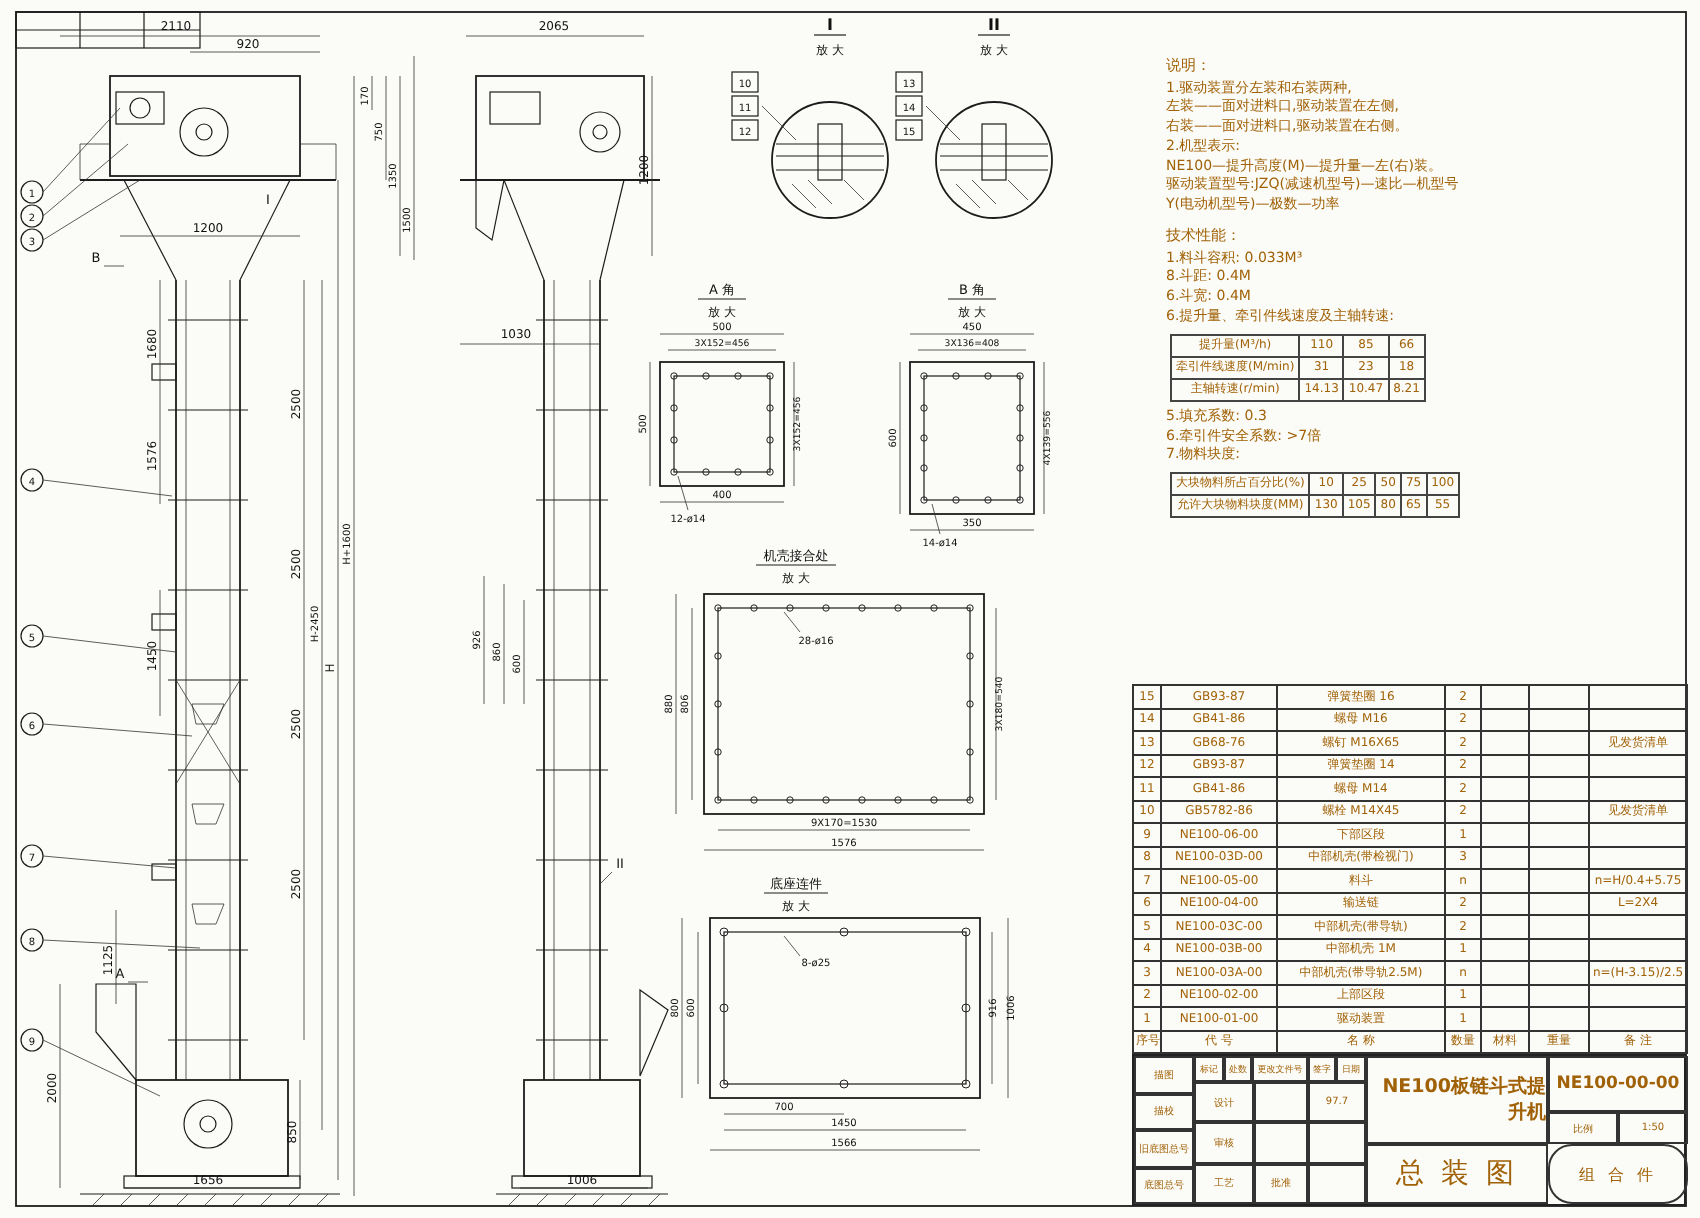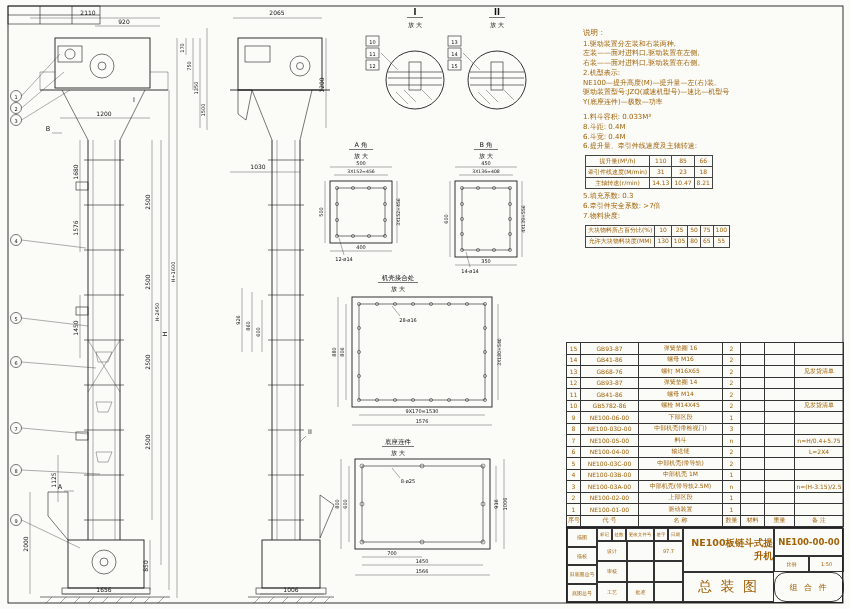--- a/index.html
+++ b/index.html
@@ -434,25 +434,26 @@
 
   <div class="notes">
     <div class="hd">说明：</div>
     <div>
           <div>1.驱动装置分左装和右装两种,</div>
           <div>  左装——面对进料口,驱动装置在左侧,</div>
           <div>  右装——面对进料口,驱动装置在右侧。</div>
           <div>2.机型表示:</div>
           <div>  NE100—提升高度(M)—提升量—左(右)装。</div>
           <div>  驱动装置型号:JZQ(减速机型号)—速比—机型号</div>
-          <div>  Y(底座连件)—极数—功率</div>
+          <div>  Y(电动机型号)—极数—功率</div>
         </div>
   </div>
 
   <div class="tech">
+    <div class="hd">技术性能：</div>
     <div>
           <div>1.料斗容积: 0.033M³</div>
           <div>8.斗距: 0.4M</div>
           <div>6.斗宽: 0.4M</div>
           <div>6.提升量、牵引件线速度及主轴转速:</div>
         </div>
     <table class="mini">
           <tbody>
             <tr>
               <td>提升量(M³/h)</td>

